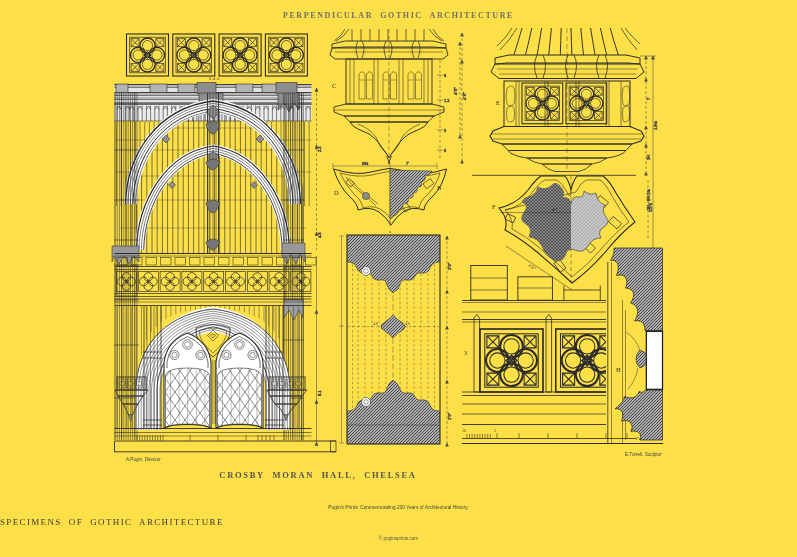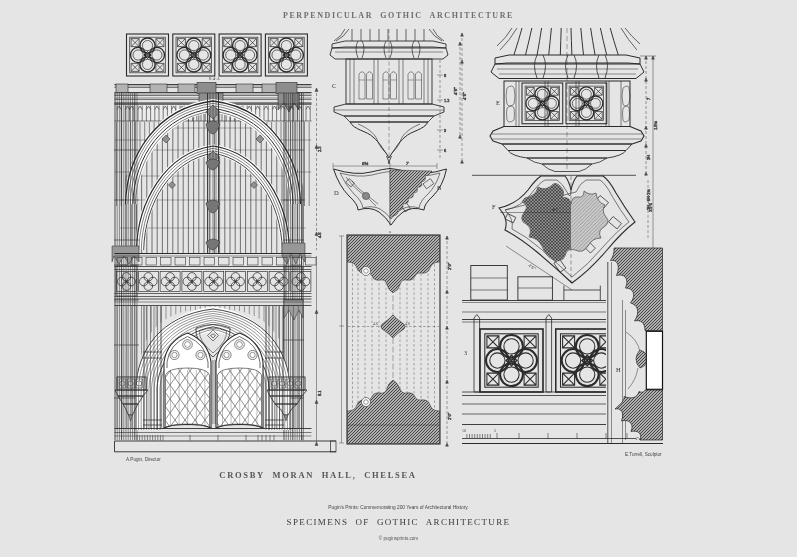--- a/index.html
+++ b/index.html
@@ -1,21 +1,21 @@
 <!DOCTYPE html>
 <html><head>
 <meta charset="utf-8">
 <style>
 html,body{margin:0;padding:0;background:#ffffff;width:797px;height:557px;overflow:hidden;}
-.plate{position:relative;width:797px;height:557px;background:#e5e5e5;font-family:"Liberation Serif",serif;}
+.plate{position:relative;width:797px;height:557px;background:#fde047;font-family:"Liberation Serif",serif;}
 .hdr{position:absolute;top:11px;left:0;width:797px;text-align:center;font-size:8px;letter-spacing:1.6px;color:#6e6e6e;font-weight:bold;}
 .cap1{position:absolute;top:470px;left:0;width:636px;text-align:center;font-size:8.5px;letter-spacing:1.7px;color:#555;font-weight:bold;}
 .cap2{position:absolute;top:489.5px;left:0;width:797px;text-align:center;font-size:9.5px;letter-spacing:0px;color:#3d3d3d;}
 .cap3{position:absolute;top:504.5px;left:0;width:797px;text-align:center;font-size:4.8px;letter-spacing:0px;color:#444;font-family:"Liberation Sans",sans-serif;}
-.cap4{position:absolute;top:516.5px;left:0;width:797px;text-align:center;font-size:9px;letter-spacing:1.35px;color:#3a3a3a;}
+.cap4{position:absolute;top:516.5px;left:0;width:797px;text-align:left;font-size:9px;letter-spacing:1.35px;color:#3a3a3a;}
 .cap5{position:absolute;top:536px;left:0;width:797px;text-align:center;font-size:4.6px;letter-spacing:0px;color:#555;font-family:"Liberation Sans",sans-serif;}
 .cr1{position:absolute;top:456.5px;left:126px;font-size:4.6px;color:#444;font-family:"Liberation Sans",sans-serif;}
 .cr2{position:absolute;top:452px;left:625px;font-size:4.6px;color:#444;font-family:"Liberation Sans",sans-serif;}
 </style>
 </head>
 <body>
 <div class="plate">
 
 <div class="hdr">PERPENDICULAR&nbsp; GOTHIC&nbsp; ARCHITECTURE</div>
 

